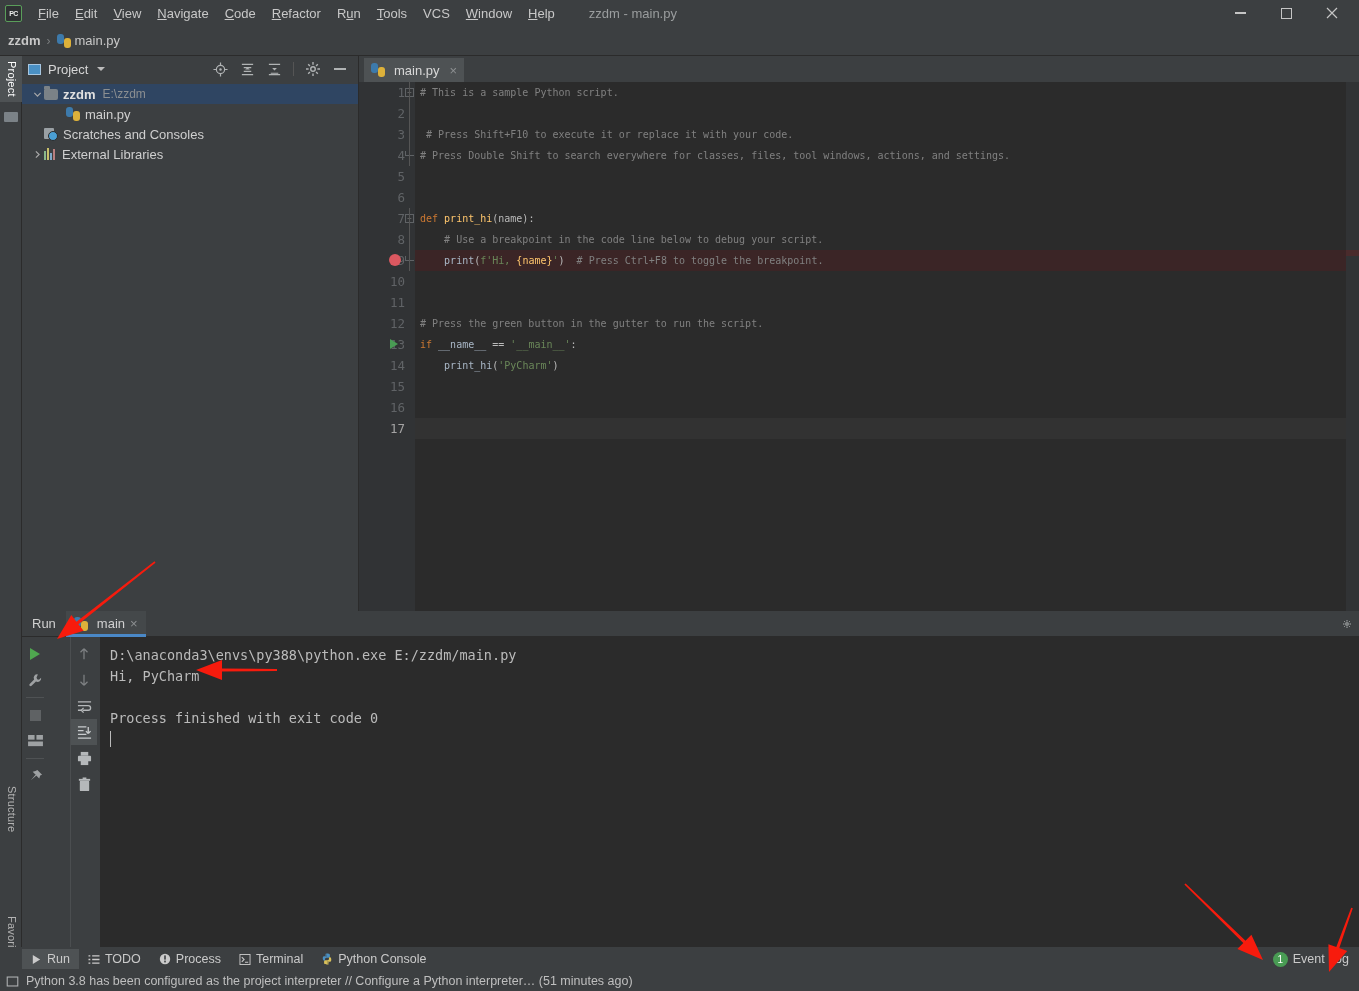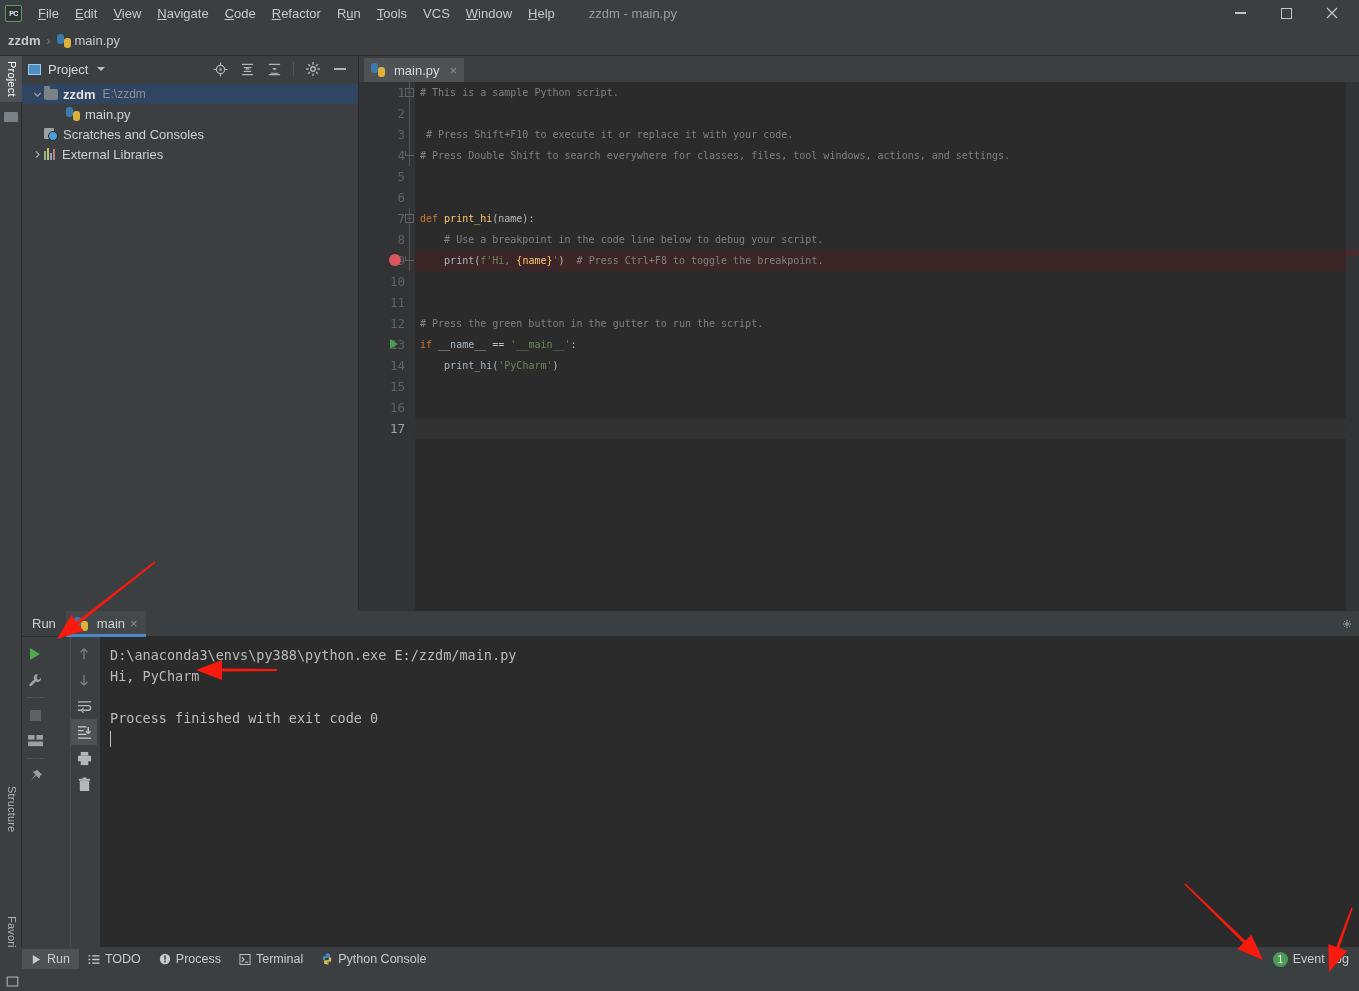--- a/index.html
+++ b/index.html
@@ -513,20 +513,21 @@
         <span>Event Log</span>
       </div>
     </div>
 
   <div class="statusbar">
     <span class="ico-btn" style="margin-left:4px;">
       <svg width="13" height="13" viewBox="0 0 16 16">
           <rect x="1.5" y="2.5" width="13" height="11" stroke="#b0b3b4" stroke-width="1.3" fill="none"></rect>
         </svg>
     </span>
+    <span class="sb-msg">Python 3.8 has been configured as the project interpreter // Configure a Python interpreter… (51 minutes ago)</span>
   </div>
 
   <svg class="arrows" id="arrow-layer" width="1359" height="991" viewBox="0 0 1359 991">
       <g>
         <polygon points="57.0,639.0 71.3,615.1 76.5,621.7 154.5,561.3 155.5,562.7 78.4,624.2 83.6,630.8" fill="#f71b0d"></polygon>
       </g>
       <g>
         <polygon points="196.0,670.0 222.0,660.0 222.0,668.4 277.0,669.1 277.0,670.9 222.0,671.6 222.0,680.0" fill="#f71b0d"></polygon>
       </g>
       <g>

